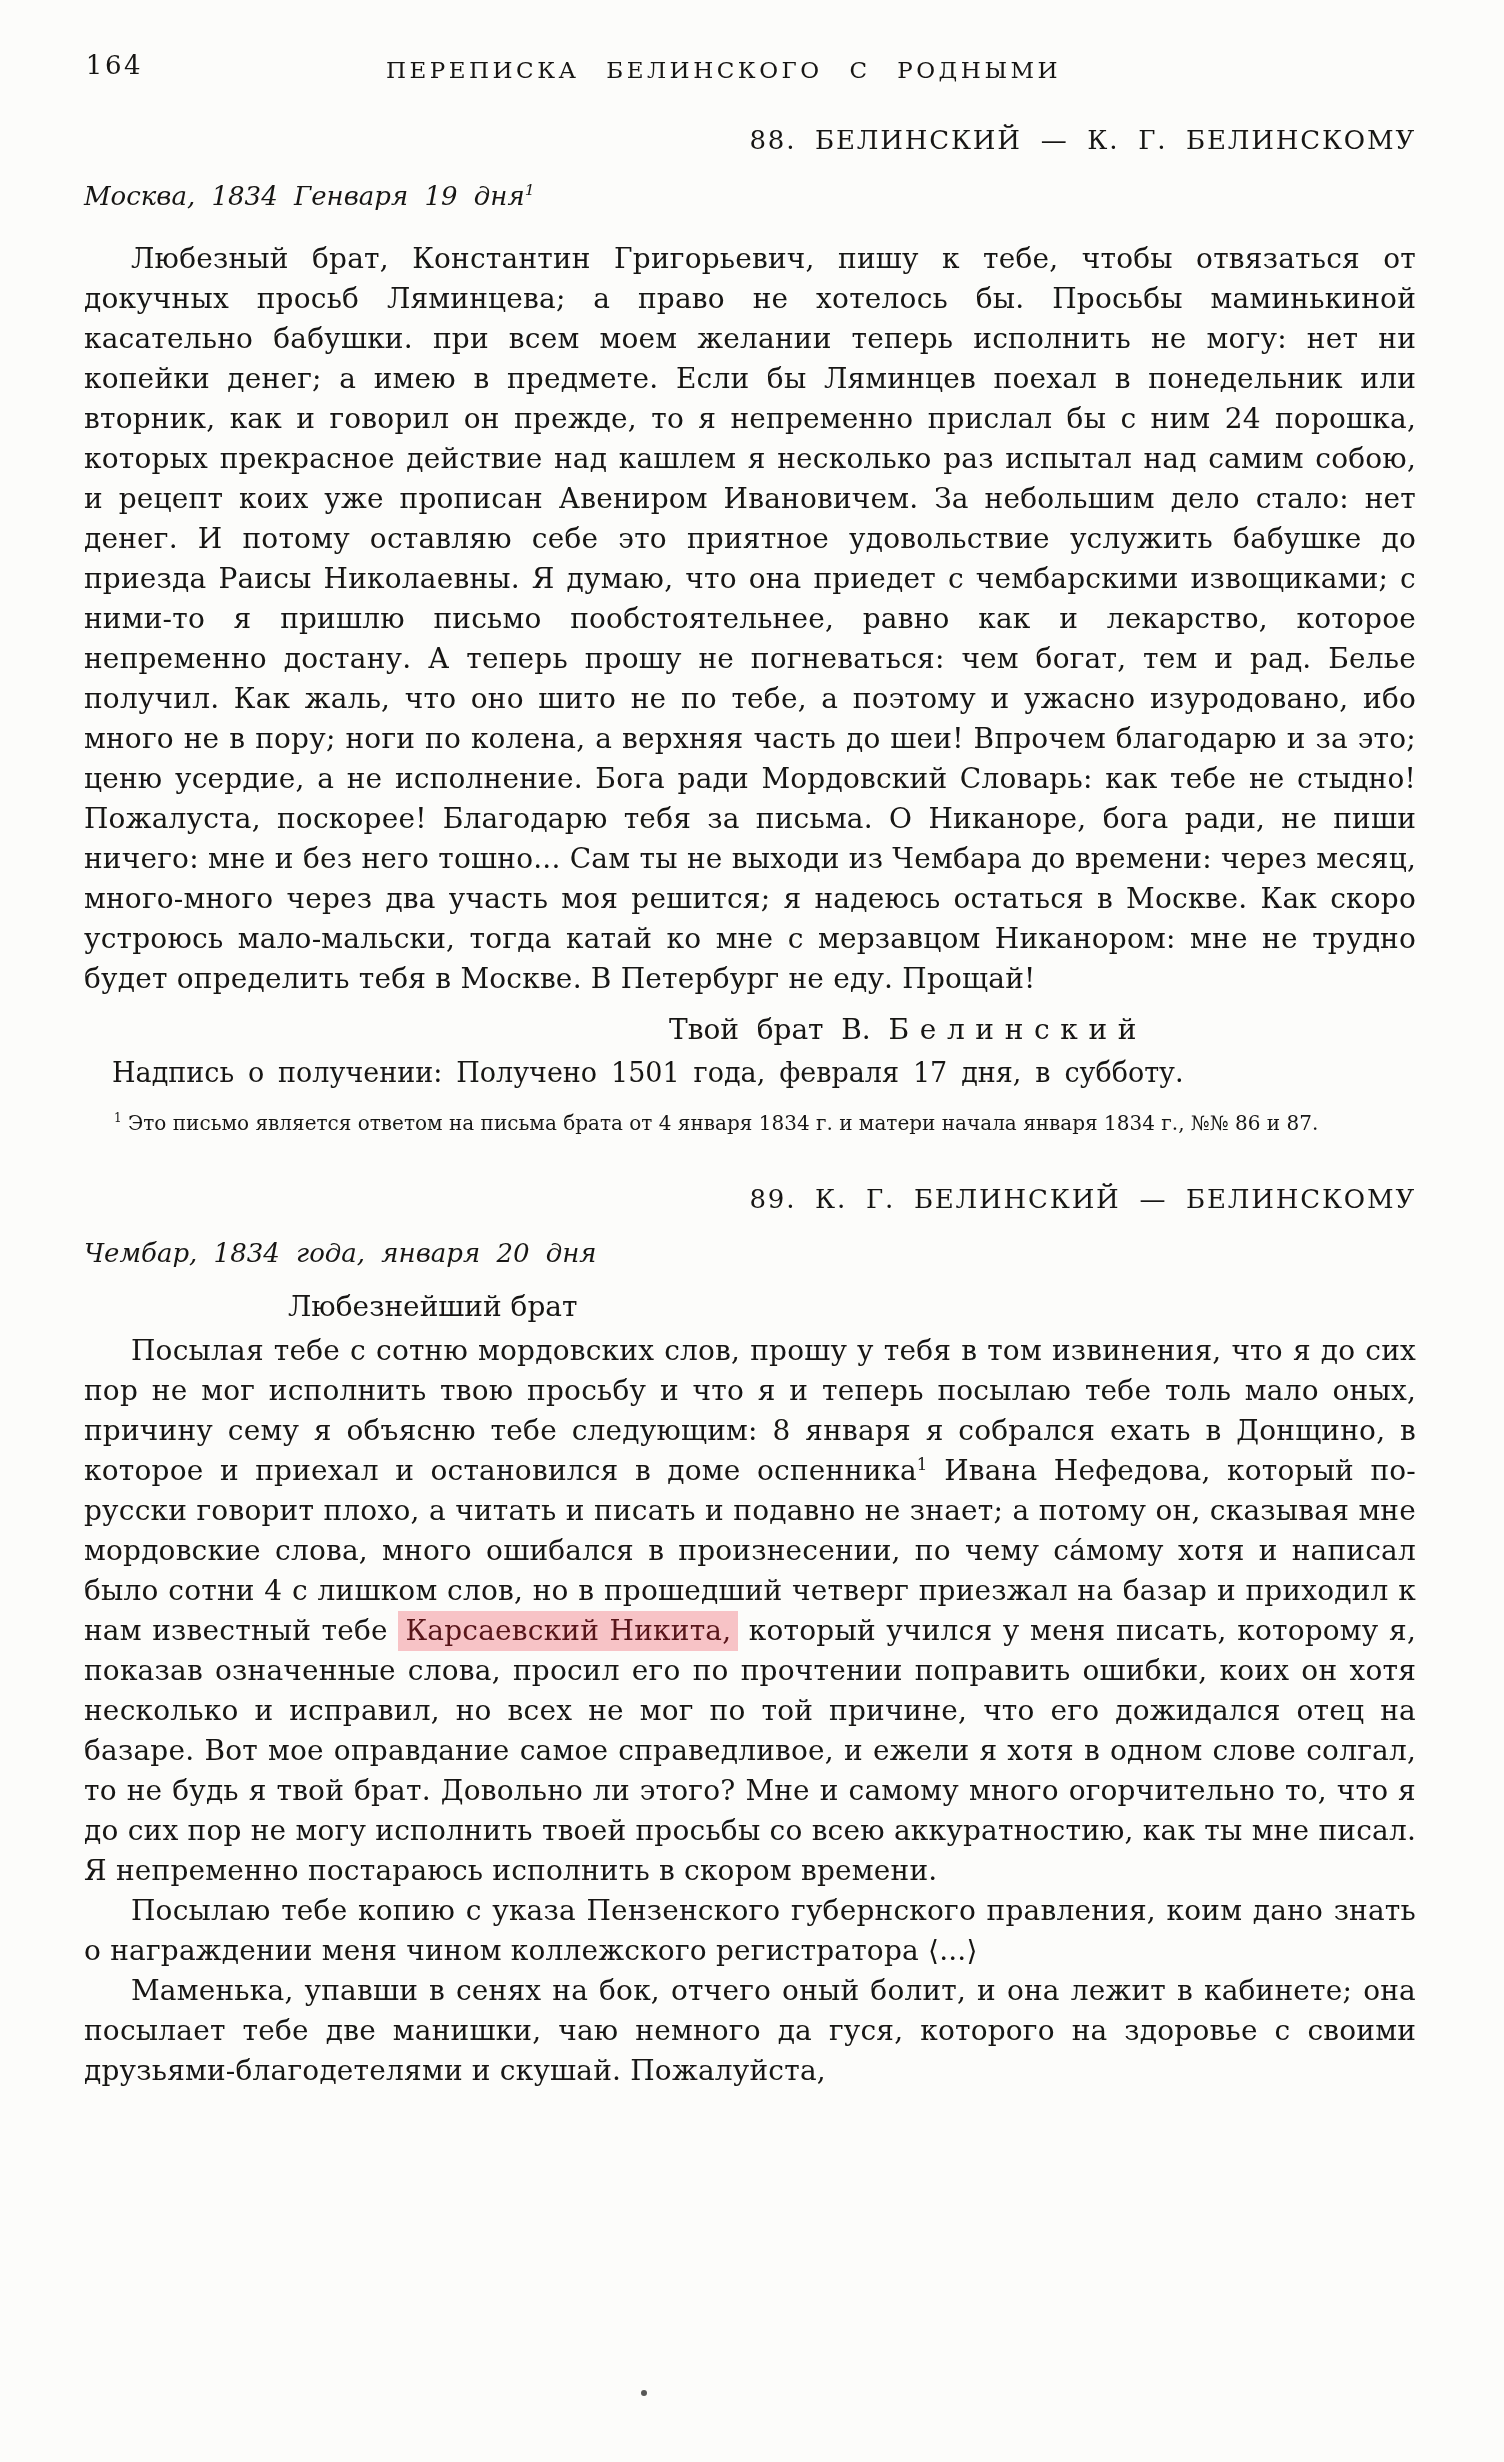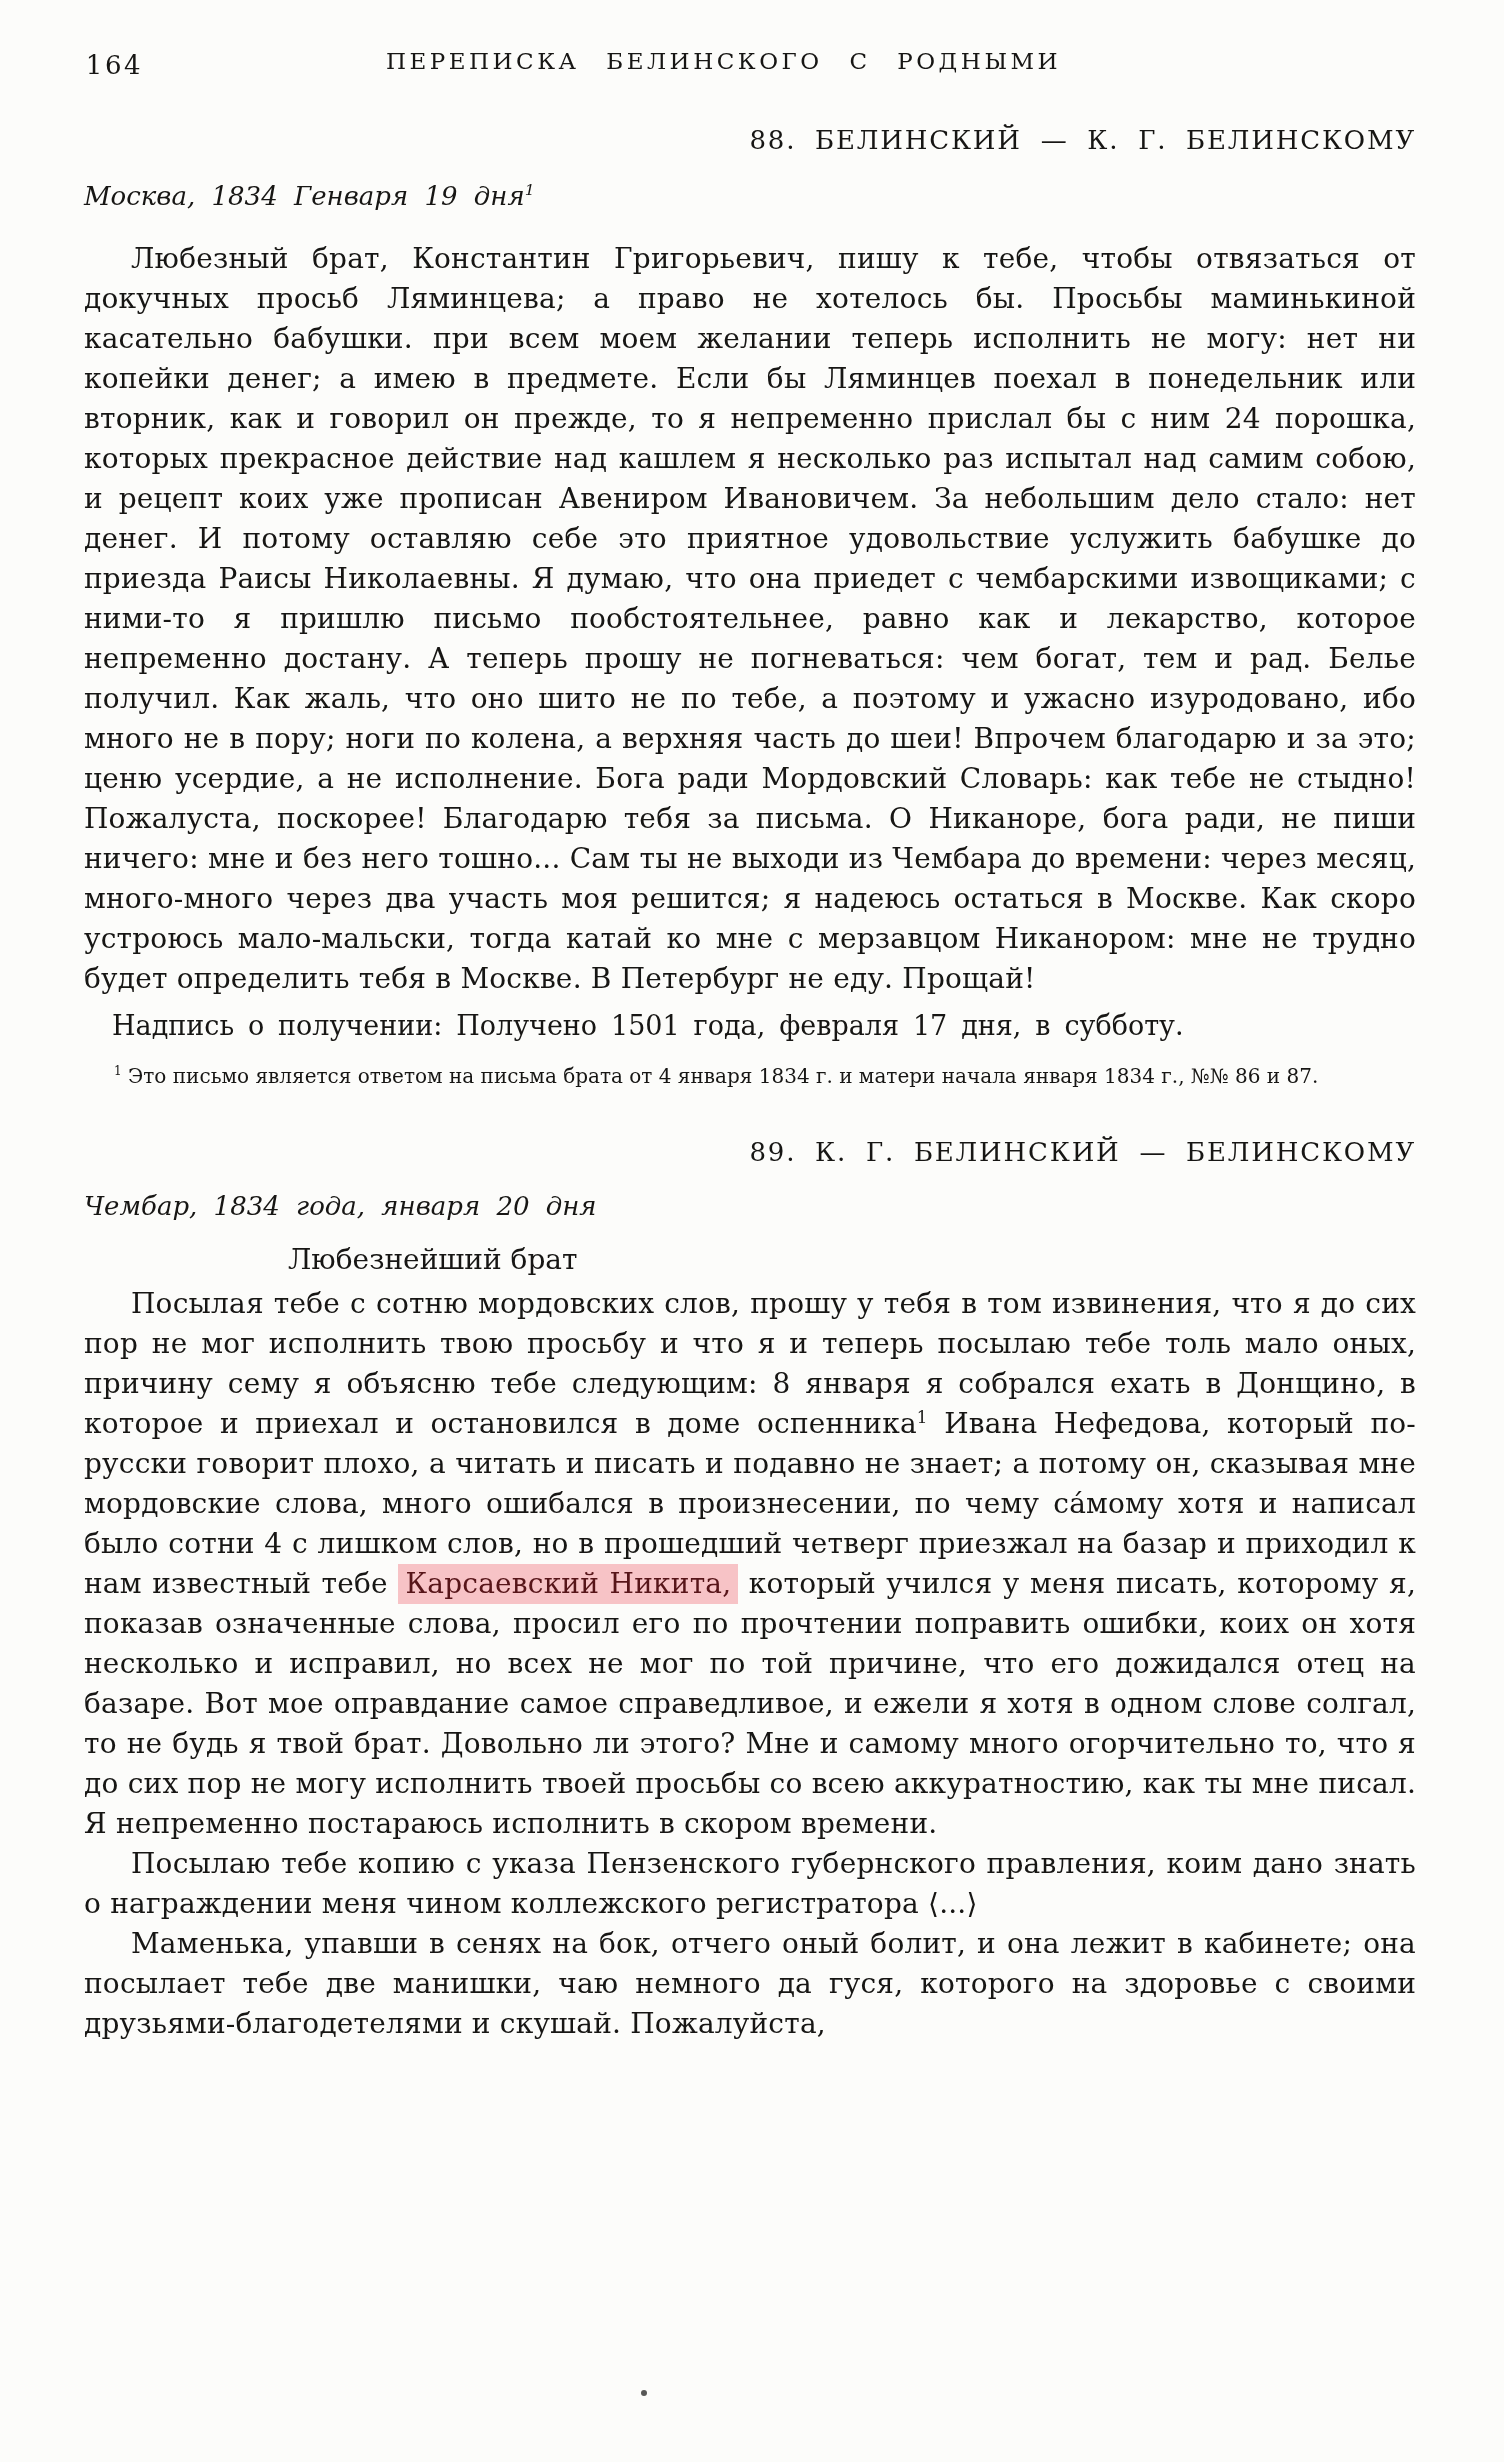--- a/index.html
+++ b/index.html
@@ -32,21 +32,21 @@
     margin-bottom:44px;
   }
   .pagenum{
     position:absolute;
     left:1.8px; top:3.5px;
     font-size:26px;
     letter-spacing:2.6px;
   }
   .running-title{
     position:absolute;
-    left:0; right:53px; top:2px;
+    left:0; right:53px; top:11px;
     text-align:center;
     font-size:23px;
     letter-spacing:3.5px;
     word-spacing:16px;
     white-space:nowrap;
   }
   
   .letter-heading{
     margin:0 0 26px 0;
     text-align:right;
@@ -131,20 +131,21 @@
 
     <header class="running-head">
       <span class="pagenum">164</span>
       <span class="running-title">ПЕРЕПИСКА БЕЛИНСКОГО С РОДНЫМИ</span>
     </header>
 
     <section class="letter letter-88">
       <h2 class="letter-heading">88. БЕЛИНСКИЙ — К. Г. БЕЛИНСКОМУ</h2>
       <div class="dateline"><span>Москва, 1834 Генваря 19 дня</span><sup class="note-ref">1</sup></div>
       <p class="letter-body">Любезный брат, Константин Григорьевич, пишу к тебе, чтобы отвязаться от докучных просьб Ляминцева; а право не хотелось бы. Просьбы маминькиной касательно бабушки. при всем моем желании теперь исполнить не могу: нет ни копейки денег; а имею в предмете. Если бы Ляминцев поехал в понедельник или вторник, как и говорил он прежде, то я непременно прислал бы с ним 24 порошка, которых прекрасное действие над кашлем я несколько раз испытал над самим собою, и рецепт коих уже прописан Авениром Ивановичем. За небольшим дело стало: нет денег. И потому оставляю себе это приятное удовольствие услужить бабушке до приезда Раисы Николаевны. Я думаю, что она приедет с чембарскими извощиками; с ними-то я пришлю письмо пообстоятельнее, равно как и лекарство, которое непременно достану. А теперь прошу не погневаться: чем богат, тем и рад. Белье получил. Как жаль, что оно шито не по тебе, а поэтому и ужасно изуродовано, ибо много не в пору; ноги по колена, а верхняя часть до шеи! Впрочем благодарю и за это; ценю усердие, а не исполнение. Бога ради Мордовский Словарь: как тебе не стыдно! Пожалуста, поскорее! Благодарю тебя за письма. О Никаноре, бога ради, не пиши ничего: мне и без него тошно... Сам ты не выходи из Чембара до времени: через месяц, много-много через два участь моя решится; я надеюсь остаться в Москве. Как скоро устроюсь мало-мальски, тогда катай ко мне с мерзавцом Никанором: мне не трудно будет определить тебя в Москве. В Петербург не еду. Прощай!</p>
+      <div class="signature"><span>Твой брат В. </span><span class="spaced">Белинский</span></div>
       <p class="receipt"><span class="receipt-label">Надпись о получении:</span><span> Получено 1501 года, февраля 17 дня, в субботу.</span></p>
       <div class="footnote"><sup class="note-ref">1</sup><span> Это письмо является ответом на письма брата от 4 января 1834 г. и матери начала января 1834 г., №№ 86 и 87.</span></div>
     </section>
 
     <section class="letter letter-89">
       <h2 class="letter-heading">89. К. Г. БЕЛИНСКИЙ — БЕЛИНСКОМУ</h2>
       <div class="dateline">Чембар, 1834 года, января 20 дня</div>
       <div class="salutation-1">Любезнейший брат</div>
       <p class="letter-body"><span>Посылая тебе с сотню мордовских слов, прошу у тебя в том извинения, что я до сих пор не мог исполнить твою просьбу и что я и теперь посылаю тебе толь мало оных, причину сему я объясню тебе следующим: 8 января я собрался ехать в Донщино, в которое и приехал и остановился в доме оспенника</span><sup class="note-ref">1</sup><span> Ивана Нефедова, который по-русски говорит плохо, а читать и писать и подавно не знает; а потому он, сказывая мне мордовские слова, много ошибался в произнесении, по чему са́мому хотя и написал было сотни 4 с лишком слов, но в прошедший четверг приезжал на базар и приходил к нам известный тебе </span><mark class="name-highlight">Карсаевский Никита,</mark><span> который учился у меня писать, которому я, показав означенные слова, просил его по прочтении поправить ошибки, коих он хотя несколько и исправил, но всех не мог по той причине, что его дожидался отец на базаре. Вот мое оправдание самое справедливое, и ежели я хотя в одном слове солгал, то не будь я твой брат. Довольно ли этого? Мне и самому много огорчительно то, что я до сих пор не могу исполнить твоей просьбы со всею аккуратностию, как ты мне писал. Я непременно постараюсь исполнить в скором времени.</span></p>
       <p class="letter-body">Посылаю тебе копию с указа Пензенского губернского правления, коим дано знать о награждении меня чином коллежского регистратора ⟨...⟩</p>

